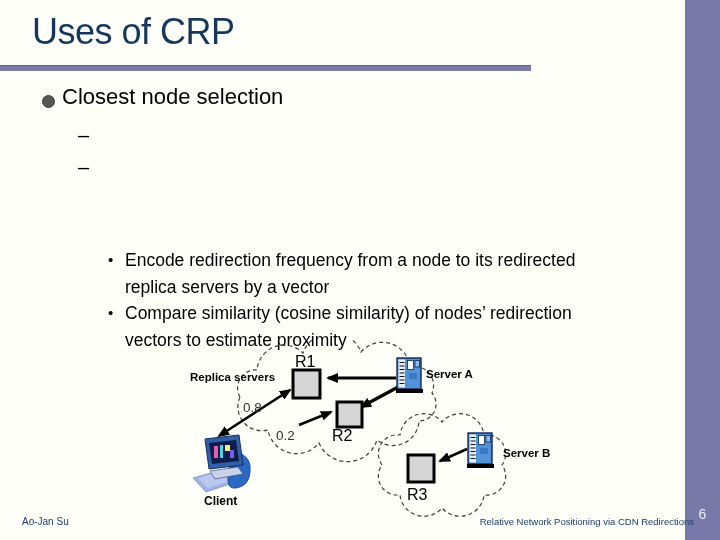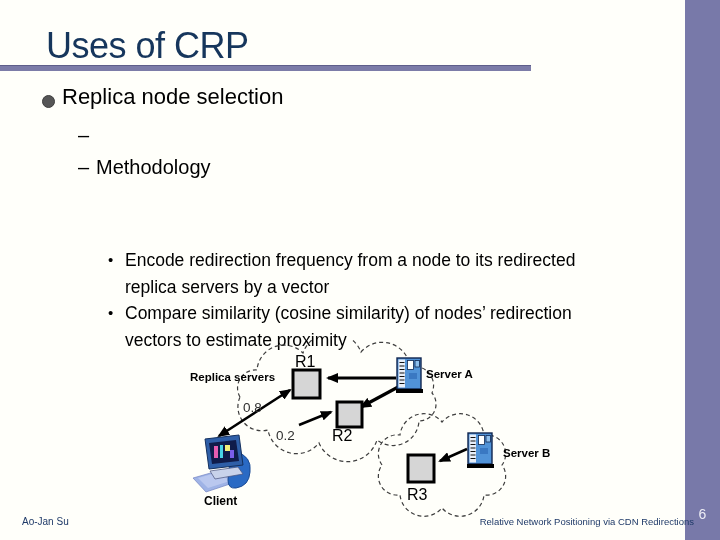--- a/index.html
+++ b/index.html
@@ -3,21 +3,21 @@
 <meta charset="utf-8">
 <style>
   html,body{margin:0;padding:0;}
   body{
     width:720px;height:540px;background:#fffffa;position:relative;
     font-family:"Liberation Sans",sans-serif;overflow:hidden;
   }
   .slide{position:absolute;inset:0;}
   
   .title{
-    position:absolute;left:31px;top:10px;margin:15px;
+    position:absolute;left:31px;top:10px;margin:1px;
     font-size:36px;font-weight:400;letter-spacing:-0.5px;color:#16365C;
   }
   .title-rule{
     position:absolute;left:0;top:65px;width:531px;height:5px;
     background:#7C7CA8;border-top:1px solid #5E5E8A;
   }
   .side-bar{
     position:absolute;left:685px;top:0;width:35px;height:540px;background:#7879A9;
   }
   
@@ -56,30 +56,29 @@
 <body>
 
 <div class="slide">
 
   <h1 class="title">Uses of CRP</h1>
   <div class="title-rule"></div>
   <div class="side-bar"></div>
 
   <div class="b1">
     <span class="dot"></span>
-    <span class="b1text">Replica node selection</span>
+    <span class="b1text">Closest node selection</span>
   </div>
 
   <div class="sub">
     <div class="row">
       <span class="m">–</span>
     </div>
     <div class="row">
       <span class="m">–</span>
-      <span class="t pre">Methodology</span>
     </div>
   </div>
 
   <div class="det">
     <div class="row">
       <span class="m">•</span>
       <span class="t pre">Encode redirection frequency from a node to its redirected
 replica servers by a vector</span>
     </div>
     <div class="row">

